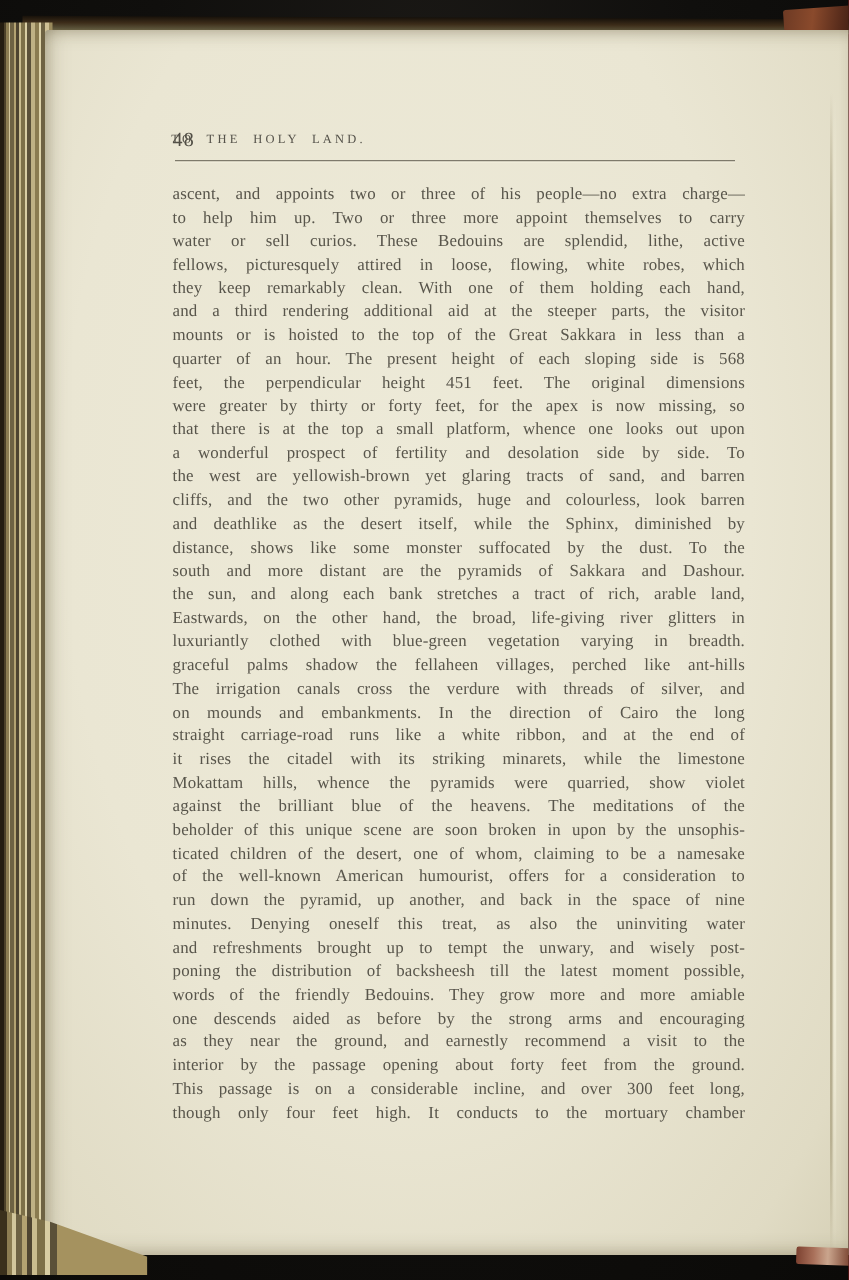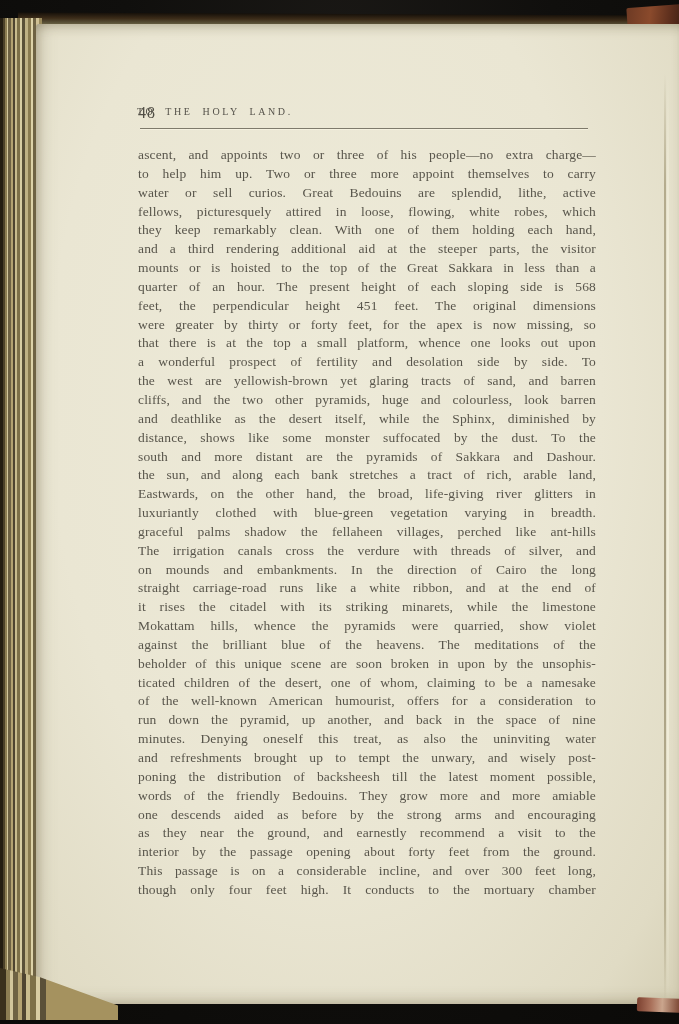--- a/index.html
+++ b/index.html
@@ -82,21 +82,21 @@
 
   <div class="page">
     <div class="header">
       <span class="pagenum">48</span>
       <span class="runhead">TO THE HOLY LAND.</span>
     </div>
     <div class="rule"></div>
     <div class="body">
         <div class="line">ascent, and appoints two or three of his people—no extra charge—</div>
         <div class="line">to help him up. Two or three more appoint themselves to carry</div>
-        <div class="line">water or sell curios. Great Bedouins are splendid, lithe, active</div>
+        <div class="line">water or sell curios. These Bedouins are splendid, lithe, active</div>
         <div class="line">fellows, picturesquely attired in loose, flowing, white robes, which</div>
         <div class="line">they keep remarkably clean. With one of them holding each hand,</div>
         <div class="line">and a third rendering additional aid at the steeper parts, the visitor</div>
         <div class="line">mounts or is hoisted to the top of the Great Sakkara in less than a</div>
         <div class="line">quarter of an hour. The present height of each sloping side is 568</div>
         <div class="line">feet, the perpendicular height 451 feet. The original dimensions</div>
         <div class="line">were greater by thirty or forty feet, for the apex is now missing, so</div>
         <div class="line">that there is at the top a small platform, whence one looks out upon</div>
         <div class="line">a wonderful prospect of fertility and desolation side by side. To</div>
         <div class="line">the west are yellowish-brown yet glaring tracts of sand, and barren</div>

